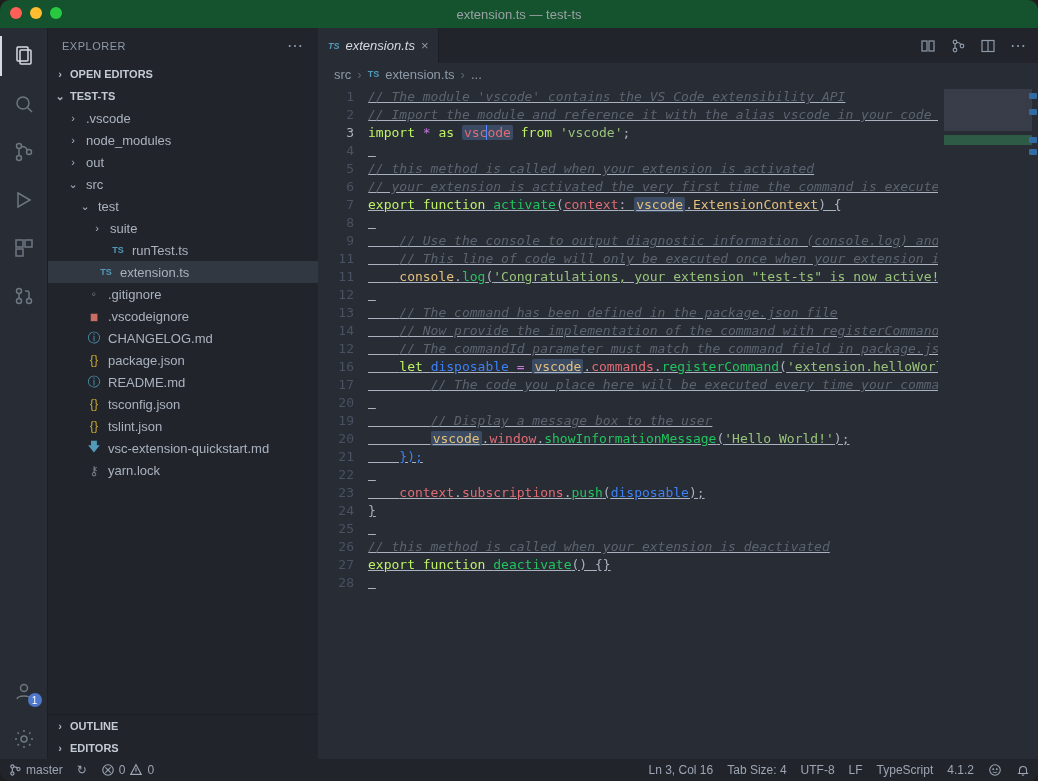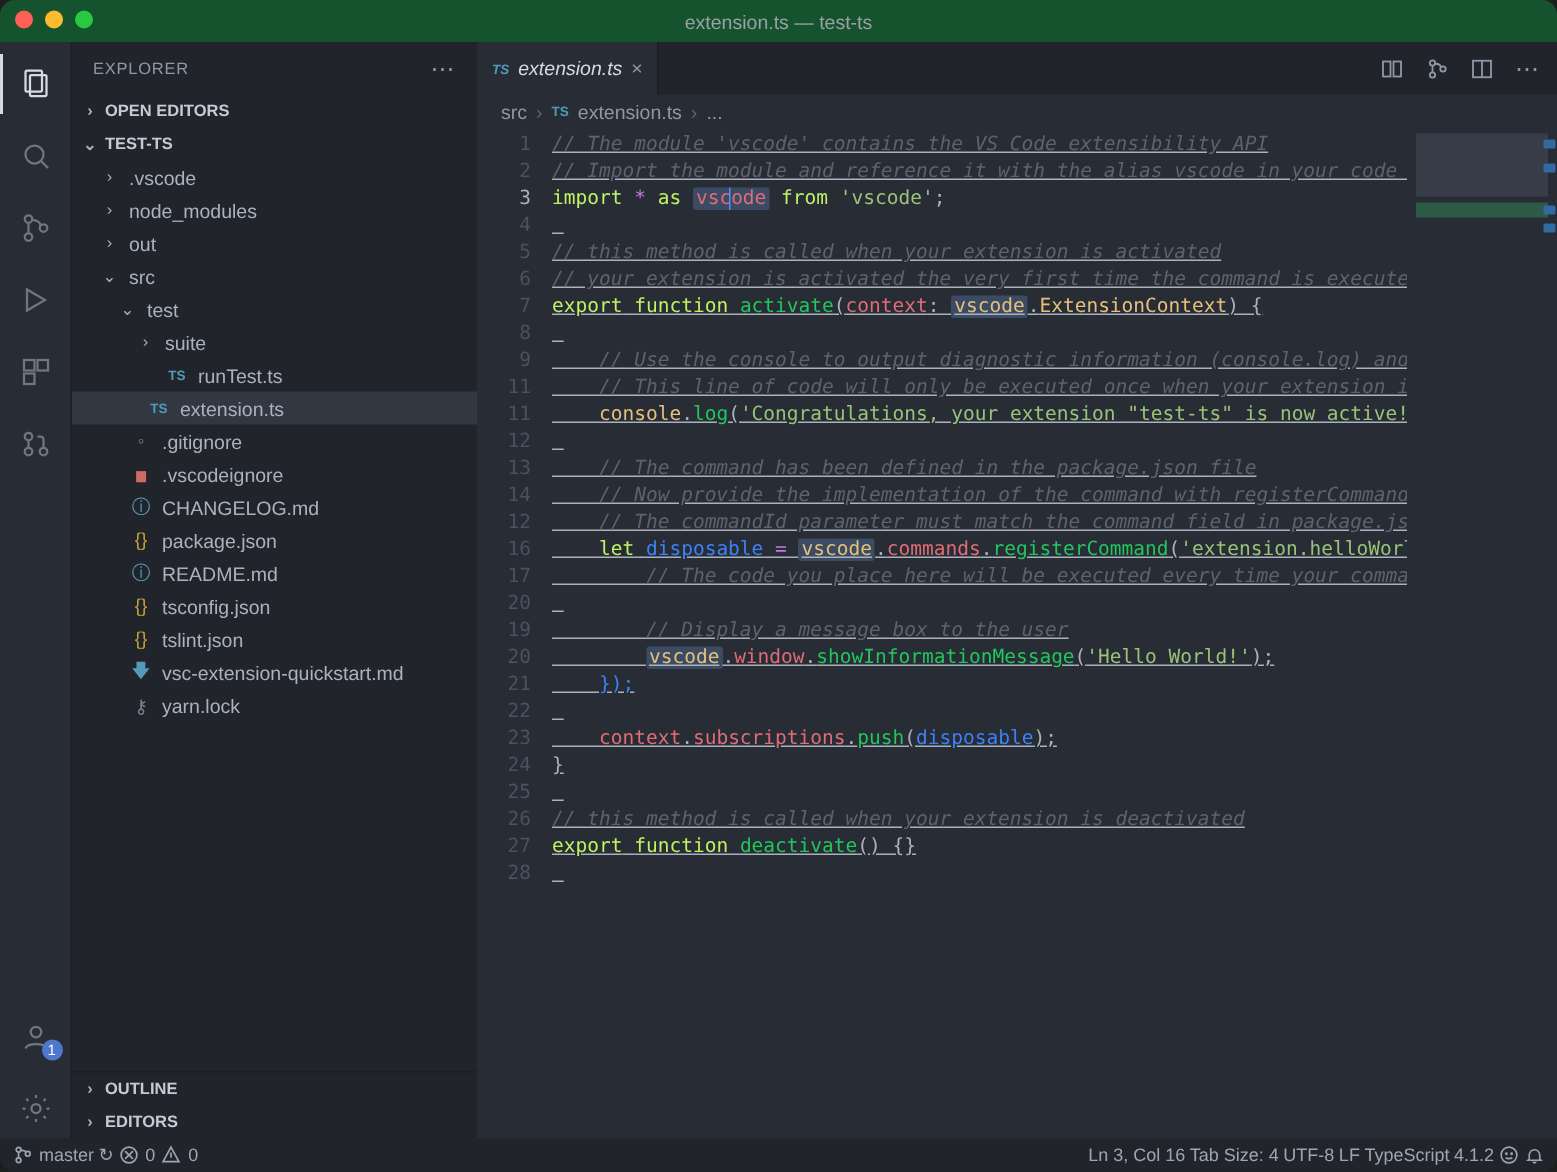--- a/index.html
+++ b/index.html
@@ -63,21 +63,21 @@
   .tok-key{ color:#bef264;}
   .tok-var{ color:#3b82f6;}
   .tok-func{ color:#22c55e;}
   .tok-str{ color:#98c379;margin-top:23px;}
   .tok-type{ color:#e5c07b;}
   .tok-prop{ color:#e06c75;}
   .tok-op{ color:#c678dd;}
   .tok-punc{ color:#abb2bf;}
   .cursor{ display:inline-block; width:1px; height:15px; background:#528bff; vertical-align:text-top; margin-left:-1px;}
   
-  .statusbar{ height:22px; background:#21252b; color:#9da5b4; display:flex; align-items:center; font-size:12px; padding:0 8px; gap:3px;}
+  .statusbar{ height:22px; background:#21252b; color:#9da5b4; display:flex; align-items:center; font-size:12px; padding:0 8px; gap:14px;}
   .statusbar .grow{flex:1;}
   .sb-item{display:flex; align-items:center; gap:4px; cursor:pointer;}
 </style>
 </head>
 <body>
 
 <div class="window">
 
   <div class="titlebar">
     <div class="traffic">

